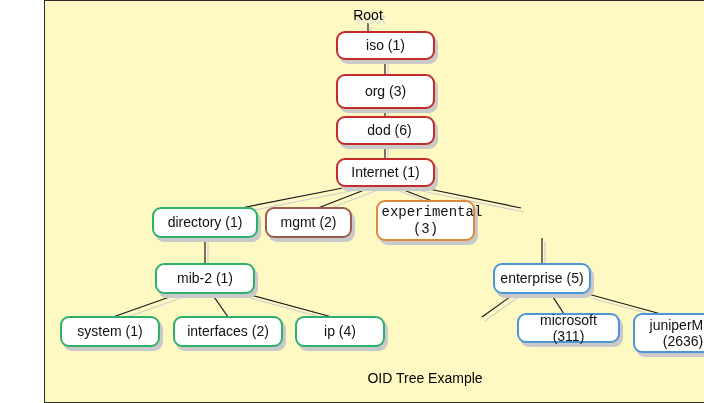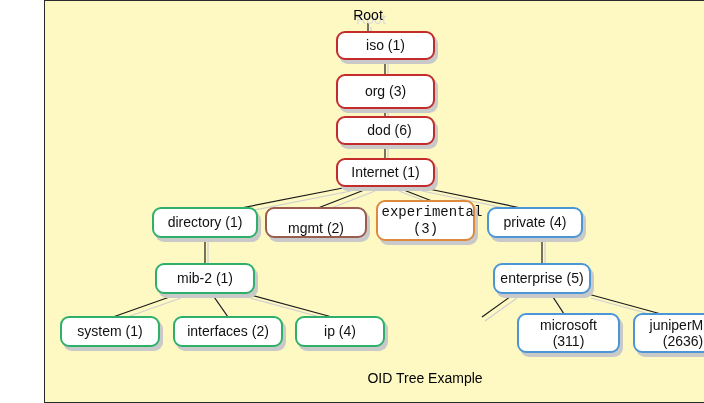--- a/index.html
+++ b/index.html
@@ -104,31 +104,28 @@
   </div>
 
   <div class="node" style="left: 291px; top: 157px; width: 99px; height: 29px; border-color: rgb(196, 43, 43);">
     <span>Internet (1)</span>
   </div>
 
   <div class="node" style="left: 107px; top: 206px; width: 106px; height: 31px; border-color: rgb(46, 176, 106);">
     <span>directory (1)</span>
   </div>
 
-  <div class="node" style="left: 220px; top: 206px; width: 102px; height: 31px; border-color: rgb(154, 92, 80); align-items: flex-end;">
+  <div class="node" style="left: 220px; top: 206px; width: 87px; height: 31px; border-color: rgb(154, 92, 80);">
     <span>mgmt (2)</span>
   </div>
 
   <div class="node" style="left: 331px; top: 199px; width: 99px; height: 41px; border-color: rgb(221, 138, 63);">
     <span style="width:88px;font-family:Liberation Mono, monospace;">experimental (3)</span>
   </div>
 
-  <div class="node" style="left: 442px; top: 206px; width: 96px; height: 31px; border-color: rgb(75, 151, 214);">
-    <span>private (4)</span>
-  </div>
 
   <div class="node" style="left: 110px; top: 262px; width: 100px; height: 31px; border-color: rgb(46, 176, 106);">
     <span>mib-2 (1)</span>
   </div>
 
   <div class="node" style="left: 448px; top: 262px; width: 98px; height: 31px; border-color: rgb(75, 151, 214);">
     <span>enterprise (5)</span>
   </div>
 
   <div class="node" style="left: 15px; top: 315px; width: 100px; height: 31px; border-color: rgb(46, 176, 106);">
@@ -137,21 +134,21 @@
 
   <div class="node" style="left: 128px; top: 315px; width: 110px; height: 31px; border-color: rgb(46, 176, 106);">
     <span>interfaces (2)</span>
   </div>
 
   <div class="node" style="left: 250px; top: 315px; width: 90px; height: 31px; border-color: rgb(46, 176, 106);">
     <span>ip (4)</span>
   </div>
 
 
-  <div class="node" style="left: 472px; top: 312px; width: 103px; height: 40px; border-color: rgb(75, 151, 214);">
+  <div class="node" style="left: 472px; top: 312px; width: 103px; height: 30px; border-color: rgb(75, 151, 214);">
     <span style="width:72px;">microsoft (311)</span>
   </div>
 
   <div class="node" style="left: 588px; top: 312px; width: 100px; height: 40px; border-color: rgb(75, 151, 214);">
     <span style="width:82px;">juniperMIB (2636)</span>
   </div>
 
   <div class="caption" style="left:295px;top:369px;width:170px;">OID Tree Example</div>
 
 </div>

